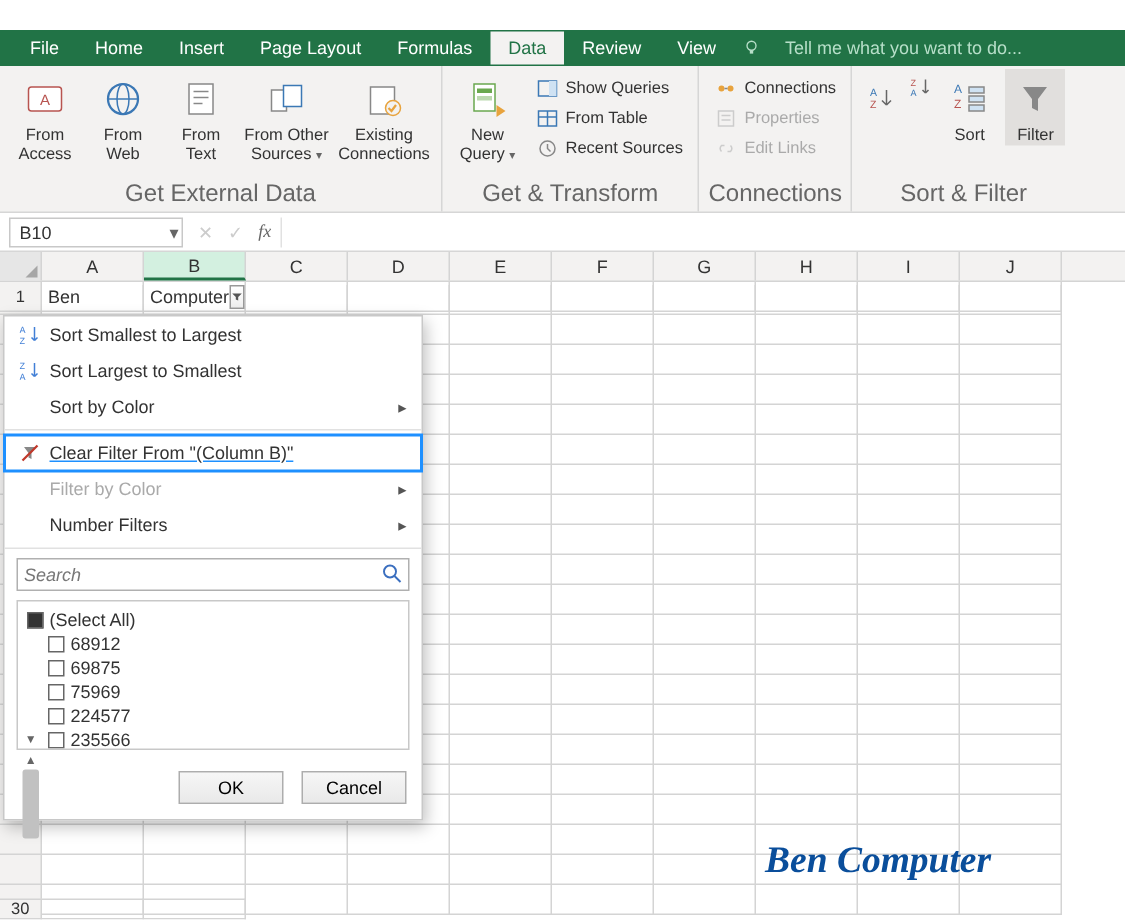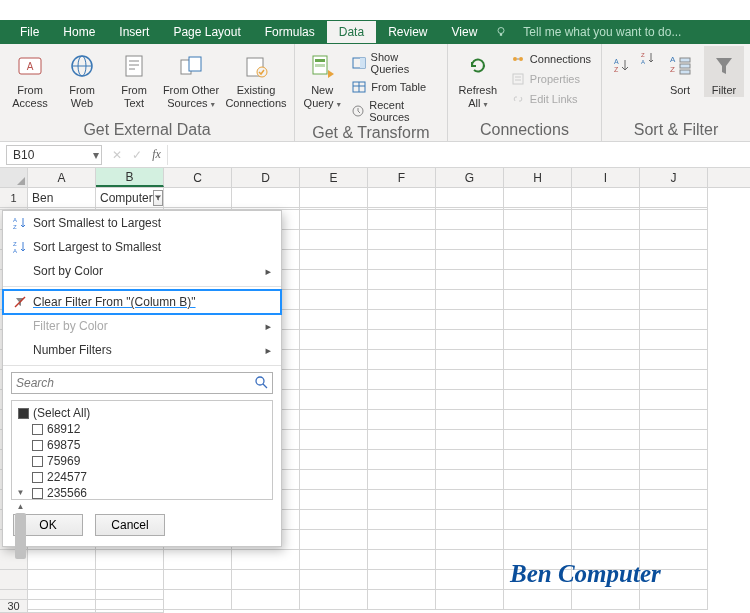--- a/index.html
+++ b/index.html
@@ -22,21 +22,21 @@
   .big-btn .ico { width: 32px; height: 32px; display: flex; align-items: center; justify-content: center; }
   .big-btn .lbl { font-size: 11px; text-align: center; line-height: 1.15; margin-top: 2px; }
 
   .small-btn-col { display: flex; flex-direction: column; gap: 2px; padding-top: 4px; }
   .small-btn { display: flex; align-items: center; gap: 4px; padding: 1px 4px; font-size: 11px; cursor: pointer; }
   .small-btn .ico { width: 16px; height: 16px; display: inline-flex; align-items: center; justify-content: center; }
   .small-btn.disabled { color: #aaa; }
 
   
   .fxrow { height: 26px; border-bottom: 1px solid #d6d6d6; display: flex; align-items: center; background: #fff; }
-  .namebox { width: 96px; border: 1px solid #c8c8c8; height: 20px; margin: 0 4px 0 6px; display: flex; align-items: center; padding: 0 6px; font-size: 12px; position: relative; }
+  .namebox { width: 116px; border: 1px solid #c8c8c8; height: 20px; margin: 0 4px 0 6px; display: flex; align-items: center; padding: 0 6px; font-size: 12px; position: relative; }
   .namebox .dd { position: absolute; right: 2px; color: #666; }
   .fxctrl { display: flex; align-items: center; gap: 10px; padding: 0 6px; color: #aaa; }
   .fxctrl .fx-i { font-style: italic; font-family: "Times New Roman", serif; font-size: 12px; color: #666; }
   .fxbar { flex: 1; border-left: 1px solid #e1e1e1; height: 20px; }
 
   
   .grid-wrap { position: relative; }
   .colheads { display: flex; height: 20px; background: #f3f2f1; border-bottom: 1px solid #d4d4d4; }
   .selall { width: 28px; border-right: 1px solid #d4d4d4; background:#e6e6e6; position: relative; }
   .selall::after { content:""; position:absolute; right:2px; bottom:2px; border-left:8px solid transparent; border-bottom:8px solid #a6a6a6;}
@@ -67,21 +67,21 @@
   .afmenu .listwrap { display:flex; margin: 0 8px 8px 8px; border:1px solid #c8c8c8; height: 100px; flex-direction: column; }
   .afmenu .list { flex:1; overflow:hidden; padding: 4px 6px; }
   .afmenu .list .li { display:flex; align-items:center; gap:4px; font-size: 12px; padding:1px 0 1px 14px; }
   .afmenu .list .li .box { width:11px; height:11px; border:1px solid #666; display:inline-flex; align-items:center; justify-content:center; font-size:9px;}
   .afmenu .list .li.first { padding-left: 0; }
   .afmenu .scrollbar { width:16px; border-left:1px solid #e1e1e1; background:#f0f0f0; position:relative; }
   .afmenu .scrollbar .thumb { position:absolute; left:2px; right:2px; top:14px; height:46px; background:#c1c1c1; border-radius:2px;}
   .afmenu .scrollbar .arr { position:absolute; left:0; right:0; height:14px; display:flex; align-items:center; justify-content:center; color:#666; font-size:8px;}
   .afmenu .scrollbar .arr.up{top:0;} .afmenu .scrollbar .arr.dn{bottom:0;}
 
-  .afmenu .btns { display:flex; gap:12px; padding: 6px 10px 10px 10px; }
+  .afmenu .btns { display:flex; justify-content:flex-end; gap:12px; padding: 6px 10px 10px 10px; }
   .afmenu .btns button { width: 70px; height: 22px; border:1px solid #adadad; background:linear-gradient(#f6f6f6,#e9e9e9); font-size:12px; cursor:pointer;}
 
   .sidecheck { position:absolute; left:5px; top:400px; width:14px; height:14px; border:1px solid #7a9e7e; background:#fff; display:flex; align-items:center; justify-content:center; color:#217346; font-size:10px;}
 
   .watermark { position:absolute; left: 510px; top: 560px; font-family: "Times New Roman", serif; font-style: italic; font-weight: bold; color: #0a4e9b; font-size: 25px; }
 
   
   .bottom-row { position:absolute; left:0; bottom:0; display:flex; height:14px; }
   .bottom-row .rowh { height:14px; border-top:1px solid #d4d4d4;}
   .bottom-row .cell { height:14px; border-top:1px solid #d4d4d4; }
@@ -212,30 +212,20 @@
             </span>
             <span>Recent Sources</span>
           </div>
       </div>
     </div>
     <div class="group-label">Get &amp; Transform</div>
   </div>
 
   <div class="group">
     <div class="group-body">
-      <div class="big-btn">
-        <div class="ico">
-            <svg width="28" height="28">
-              <path d="M8 14a6 6 0 1 1 2 4" fill="none" stroke="#2e7d32" stroke-width="2"></path>
-              <path d="M8 10v4h4" fill="none" stroke="#2e7d32" stroke-width="2"></path>
-            </svg>
-          </div>
-        <div class="lbl"><span style="white-space:pre-line">Refresh
-All</span> <span style="font-size:8px;color:#666">▾</span></div>
-      </div>
       <div class="small-btn-col">
         <div class="small-btn">
             <span class="ico">
               <svg width="14" height="14">
                 <circle cx="4" cy="7" r="2" fill="#e8a33d"></circle>
                 <circle cx="10" cy="7" r="2" fill="#e8a33d"></circle>
                 <line x1="6" y1="7" x2="8" y2="7" stroke="#888"></line>
               </svg>
             </span>
             <span>Connections</span>

